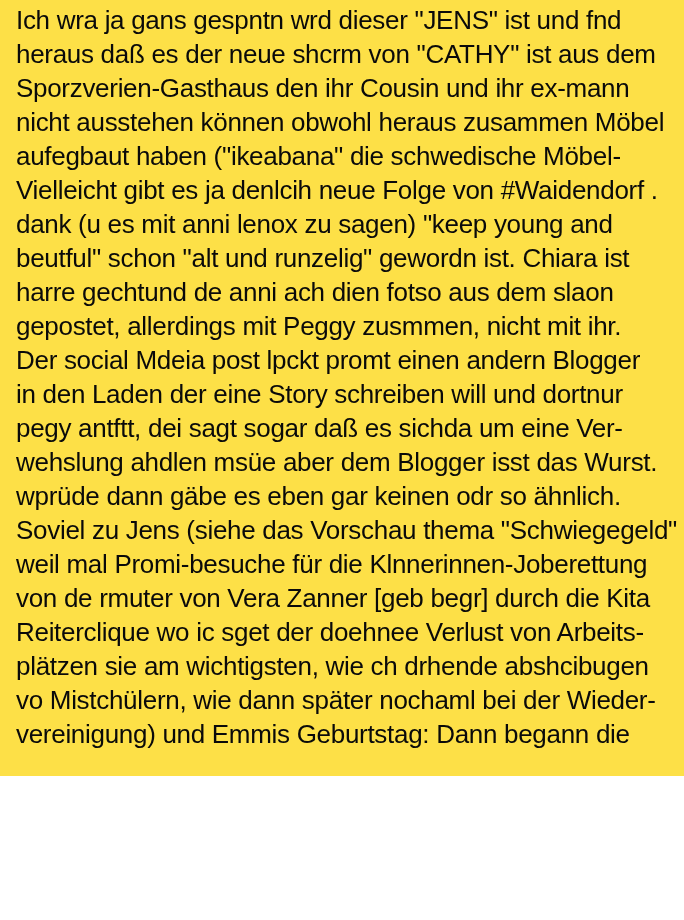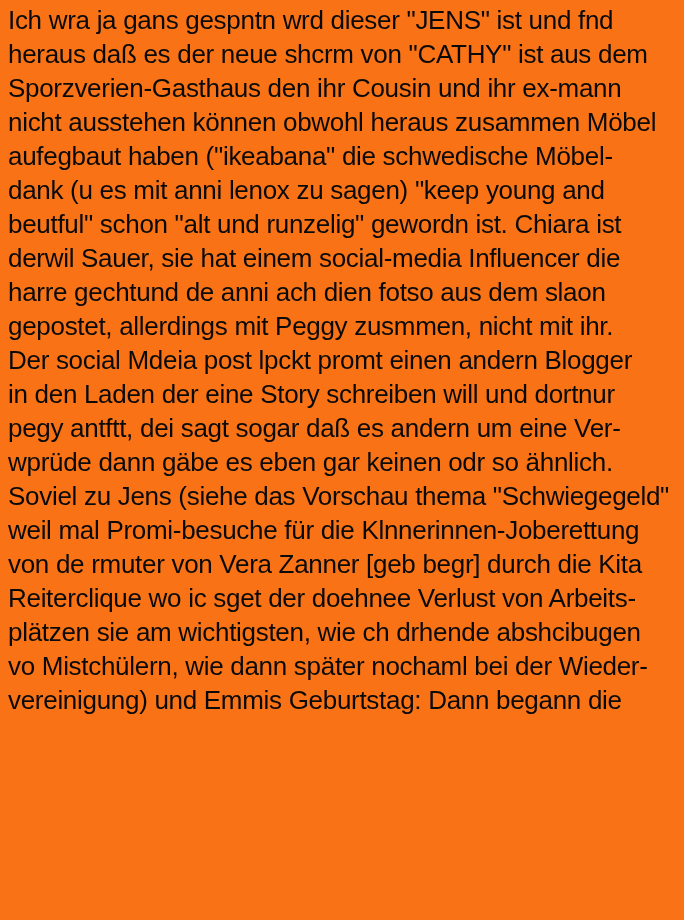--- a/index.html
+++ b/index.html
@@ -2,25 +2,25 @@
 <html><head>
 <meta charset="utf-8">
 <style>
   html, body {
     margin: 0;
     padding: 0;
     background: #ffffff;
   }
   .page {
     width: 684px;
-    height: 920px;
-    background: #f97316;
+    height: 776px;
+    background: #fde047;
     overflow: hidden;
     box-sizing: border-box;
-    padding: 3px 2px 0 8px;
+    padding: 3px 2px 0 16px;
   }
   .text-block {
     font-family: "Liberation Sans", "DejaVu Sans", sans-serif;
     font-size: 26px;
     line-height: 34px;
     color: #0a0a0a;
     letter-spacing: -0.3px;
   }
   .line {
     white-space: pre;
@@ -30,28 +30,29 @@
 </head>
 <body>
 
 <div class="page">
   <div class="text-block">
       <div class="line">Ich wra ja gans gespntn wrd dieser "JENS" ist und fnd</div>
       <div class="line">heraus daß es der neue shcrm von "CATHY" ist aus dem</div>
       <div class="line">Sporzverien-Gasthaus den ihr Cousin und ihr ex-mann</div>
       <div class="line">nicht ausstehen können obwohl heraus zusammen Möbel</div>
       <div class="line">aufegbaut haben ("ikeabana" die schwedische Möbel-</div>
+      <div class="line">Vielleicht gibt es ja denlcih neue Folge von #Waidendorf .</div>
       <div class="line">dank (u es mit anni lenox zu sagen) "keep young and</div>
       <div class="line">beutful" schon "alt und runzelig" gewordn ist. Chiara ist</div>
-      <div class="line">derwil Sauer, sie hat einem social-media Influencer die</div>
       <div class="line">harre gechtund de anni ach dien fotso aus dem slaon</div>
       <div class="line">gepostet, allerdings mit Peggy zusmmen, nicht mit ihr.</div>
       <div class="line">Der social Mdeia post lpckt promt einen andern Blogger</div>
       <div class="line">in den Laden der eine Story schreiben will und dortnur</div>
-      <div class="line">pegy antftt, dei sagt sogar daß es andern um eine Ver-</div>
+      <div class="line">pegy antftt, dei sagt sogar daß es sichda um eine Ver-</div>
+      <div class="line">wehslung ahdlen msüe aber dem Blogger isst das Wurst.</div>
       <div class="line">wprüde dann gäbe es eben gar keinen odr so ähnlich.</div>
       <div class="line">Soviel zu Jens (siehe das Vorschau thema "Schwiegegeld"</div>
       <div class="line">weil mal Promi-besuche für die Klnnerinnen-Joberettung</div>
       <div class="line">von de rmuter von Vera Zanner [geb begr] durch die Kita</div>
       <div class="line">Reiterclique wo ic sget der doehnee Verlust von Arbeits-</div>
       <div class="line">plätzen sie am wichtigsten, wie ch drhende abshcibugen</div>
       <div class="line">vo Mistchülern, wie dann später nochaml bei der Wieder-</div>
       <div class="line">vereinigung) und Emmis Geburtstag: Dann begann die</div>
     </div>
 </div>

